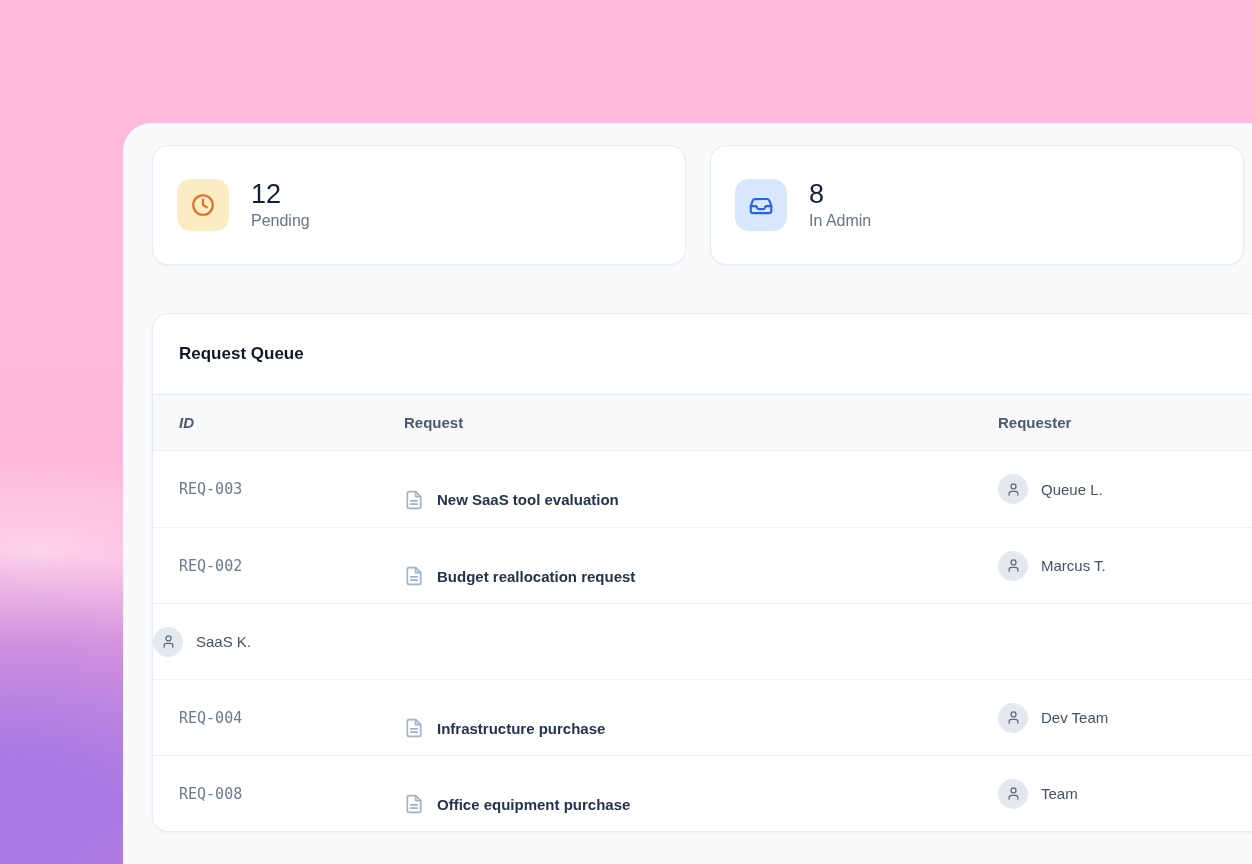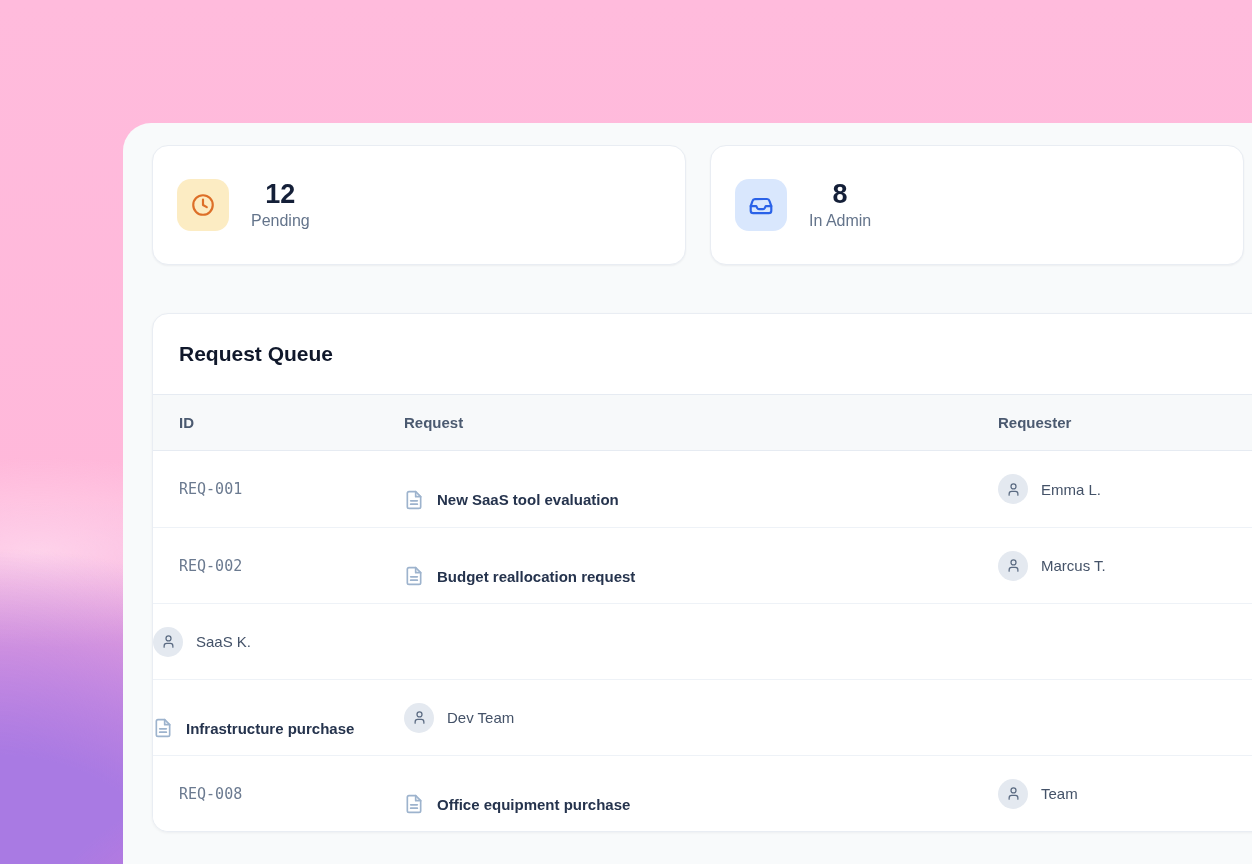--- a/index.html
+++ b/index.html
@@ -28,41 +28,41 @@
     box-shadow:0 1px 2px rgba(15,23,42,.05);
     display:flex; align-items:center; padding:0 24px; gap:22px;
   }
   .stat-icon {
     width:52px; height:52px; border-radius:14px; flex:0 0 auto;
     display:flex; align-items:center; justify-content:center;
   }
   .stat-icon.amber { background:#fcecc3; color:#dd6f28; }
   .stat-icon.blue  { background:#d9e7fd; color:#2a62e8; }
   .stat-icon svg { width:26px; height:26px; }
-  .stat-value { font-size:27px; font-weight:700; color:#141f38; line-height:1.1;text-align:center; }
+  .stat-value { font-size:27px; font-weight:400; color:#141f38; line-height:1.1; }
   .stat-label { font-size:16px; color:#64748b; margin-top:3px; }
 
   
   .table-card {
     margin-top:48px; width:1400px; background:#ffffff;
     border:1px solid #e9edf3; border-radius:16px;
     box-shadow:0 1px 3px rgba(15,23,42,.05);
     overflow:hidden;
   }
   .card-header { height:80px; display:flex; align-items:center; padding:0 26px; }
-  .card-title { font-size:21px; font-weight:700; color:#10182b; }
+  .card-title { font-size:17px; font-weight:700; color:#10182b; }
 
   .grid-cols { display:grid; grid-template-columns:251px 594px 1fr; align-items:center; }
 
   .thead {
     background:#f7f9fa; height:57px;
     border-top:1px solid #e6ebf2; border-bottom:1px solid #e6ebf2;
     font-size:15px; font-weight:600; color:#4b5a70;
   }
-  .th-id { padding-left:26px; }
+  .th-id { padding-left:26px;font-style:italic; }
 
   .trow { height:76px; background:#ffffff; }
   .trow + .trow { border-top:1px solid #eef2f7; }
 
   .td-id {
     padding-left:26px;
     font-family:"DejaVu Sans Mono","Liberation Mono",monospace;
     font-size:15px; color:#6b7a90;
   }
   .td-request { display:flex; align-items:center; gap:13px; font-size:15px; font-weight:600; color:#25334d;margin-top:21px; }
@@ -116,40 +116,40 @@
       <div class="card-title">Request Queue</div>
     </div>
 
     <div class="thead grid-cols">
       <div class="th th-id">ID</div>
       <div class="th">Request</div>
       <div class="th">Requester</div>
     </div>
 
     <div class="trow grid-cols">
-      <div class="td-id">REQ-001</div>
+      <div class="td-id">REQ-003</div>
       <div class="td-request">
         <span class="doc-icon">
           <svg viewBox="0 0 24 24" fill="none" stroke="currentColor" stroke-width="2" stroke-linecap="round" stroke-linejoin="round">
               <path d="M14 2H6a2 2 0 0 0-2 2v16a2 2 0 0 0 2 2h12a2 2 0 0 0 2-2V8z"></path>
               <polyline points="14 2 14 8 20 8"></polyline>
               <line x1="8" y1="13" x2="16" y2="13"></line>
               <line x1="8" y1="17" x2="16" y2="17"></line>
             </svg>
         </span>
         <span>New SaaS tool evaluation</span>
       </div>
       <div class="td-requester">
         <span class="avatar">
           <svg viewBox="0 0 24 24" fill="none" stroke="currentColor" stroke-width="2" stroke-linecap="round" stroke-linejoin="round">
               <path d="M19 21v-2a4 4 0 0 0-4-4H9a4 4 0 0 0-4 4v2"></path>
               <circle cx="12" cy="7" r="4"></circle>
             </svg>
         </span>
-        <span>Emma L.</span>
+        <span>Queue L.</span>
       </div>
     </div>
 
     <div class="trow grid-cols">
       <div class="td-id">REQ-002</div>
       <div class="td-request">
         <span class="doc-icon">
           <svg viewBox="0 0 24 24" fill="none" stroke="currentColor" stroke-width="2" stroke-linecap="round" stroke-linejoin="round">
               <path d="M14 2H6a2 2 0 0 0-2 2v16a2 2 0 0 0 2 2h12a2 2 0 0 0 2-2V8z"></path>
               <polyline points="14 2 14 8 20 8"></polyline>
@@ -176,20 +176,21 @@
           <svg viewBox="0 0 24 24" fill="none" stroke="currentColor" stroke-width="2" stroke-linecap="round" stroke-linejoin="round">
               <path d="M19 21v-2a4 4 0 0 0-4-4H9a4 4 0 0 0-4 4v2"></path>
               <circle cx="12" cy="7" r="4"></circle>
             </svg>
         </span>
         <span>SaaS K.</span>
       </div>
     </div>
 
     <div class="trow grid-cols">
+      <div class="td-id">REQ-004</div>
       <div class="td-request">
         <span class="doc-icon">
           <svg viewBox="0 0 24 24" fill="none" stroke="currentColor" stroke-width="2" stroke-linecap="round" stroke-linejoin="round">
               <path d="M14 2H6a2 2 0 0 0-2 2v16a2 2 0 0 0 2 2h12a2 2 0 0 0 2-2V8z"></path>
               <polyline points="14 2 14 8 20 8"></polyline>
               <line x1="8" y1="13" x2="16" y2="13"></line>
               <line x1="8" y1="17" x2="16" y2="17"></line>
             </svg>
         </span>
         <span>Infrastructure purchase</span>

